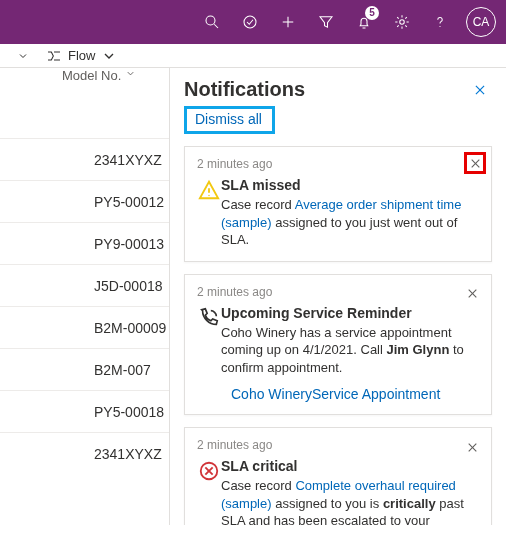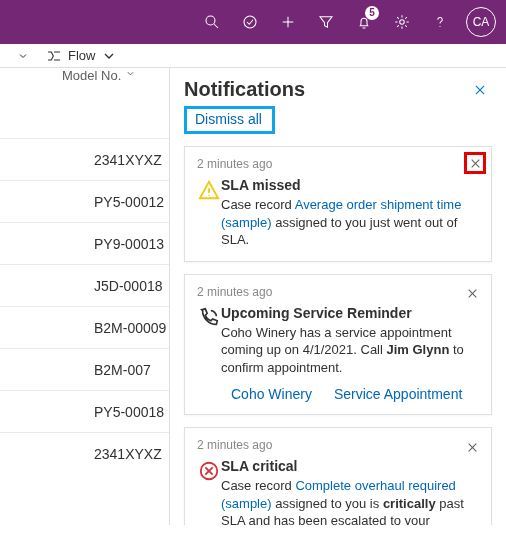--- a/index.html
+++ b/index.html
@@ -132,21 +132,21 @@
       width:22px;height:22px;display:flex;align-items:center;justify-content:center;
     }
     .card-close svg{width:13px;height:13px;stroke:#605e5c;stroke-width:2;fill:none;}
     .card-close.highlight { border:3px solid #e60000; top:5px; right:5px; }
     .card-body { display:flex; align-items:flex-start; }
     .card-icon { width:24px; flex:0 0 24px; display:flex;justify-content:center; padding-top:2px;}
     .card-title { font-weight:600; font-size:14px; margin-bottom:3px; }
     .card-text { font-size:13px; color:#323130; line-height:1.35; }
     .link { color:#0067b8; cursor:pointer; }
     .bold { font-weight:700; }
-    .card-links { margin-top:10px; margin-left:34px; display:flex; gap:22px; }
+    .card-links { margin-top:10px; margin-left:34px; display:flex; }
     .card-links span { color:#0067b8; font-size:14px; cursor:pointer; }
   </style>
 </head>
 <body>
 
 <div class="topbar">
   <div class="top-icon">
     <svg viewBox="0 0 24 24">
         <circle cx="10" cy="10" r="6"></circle>
         <line x1="15" y1="15" x2="20" y2="20"></line>

